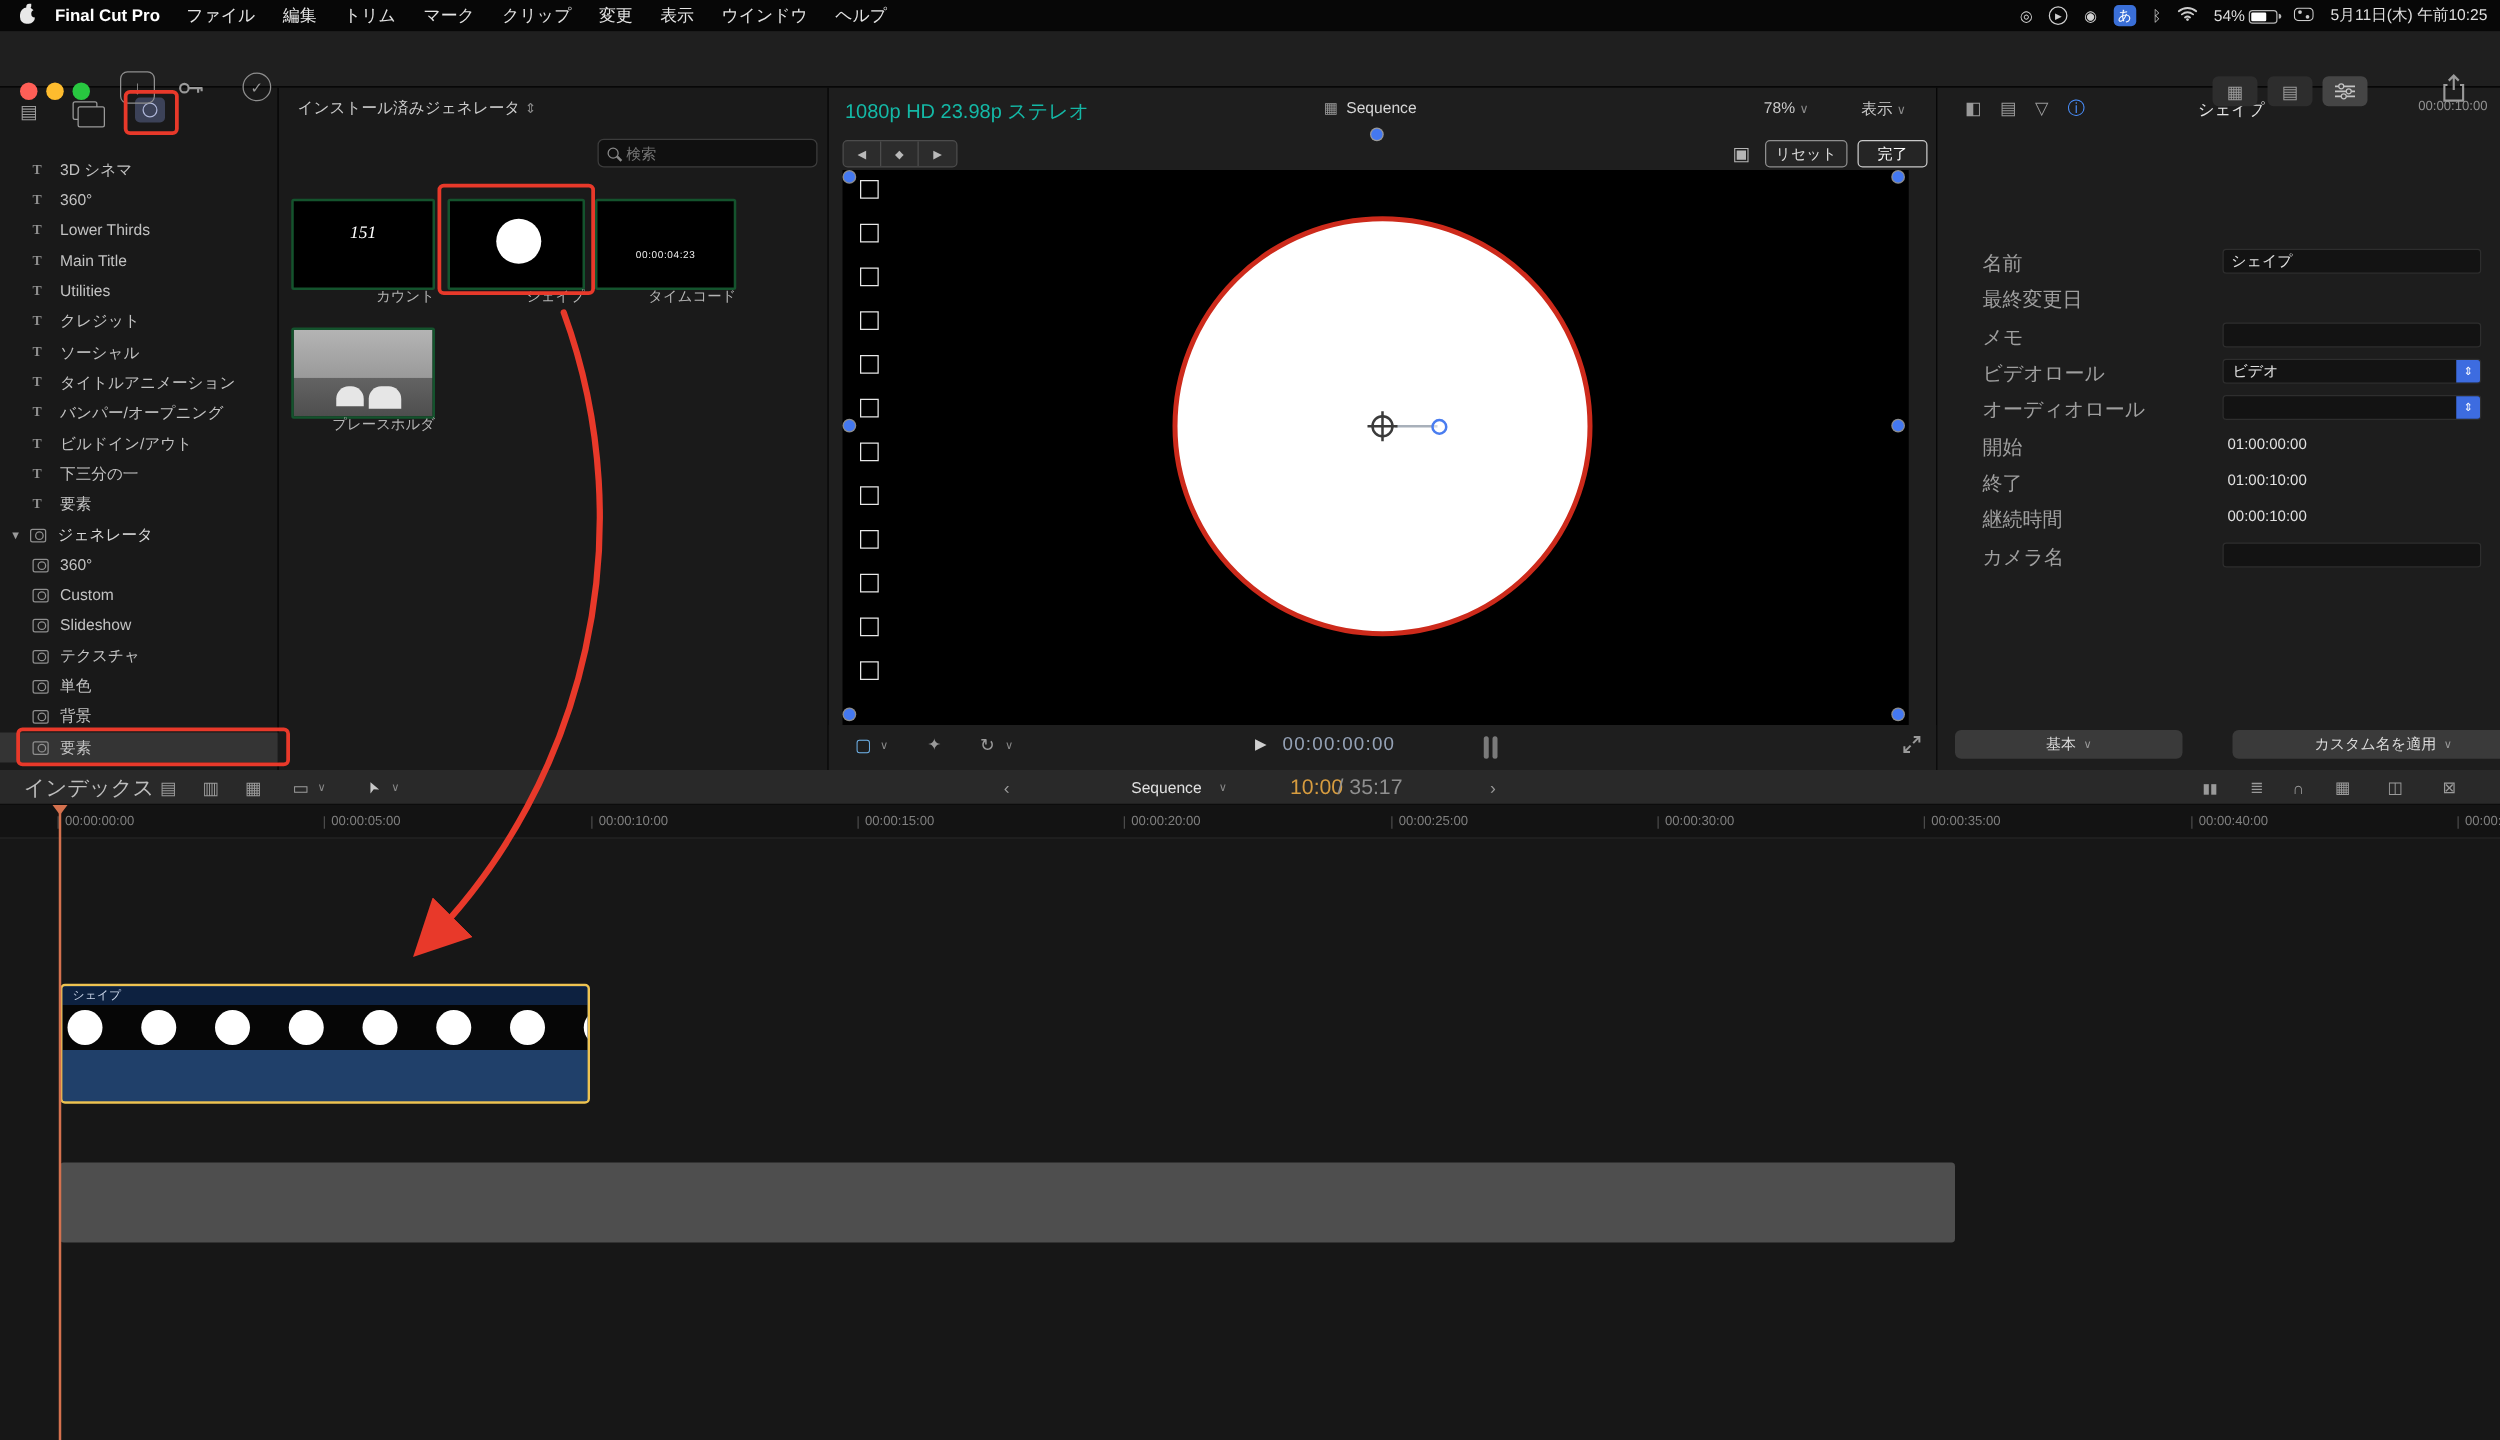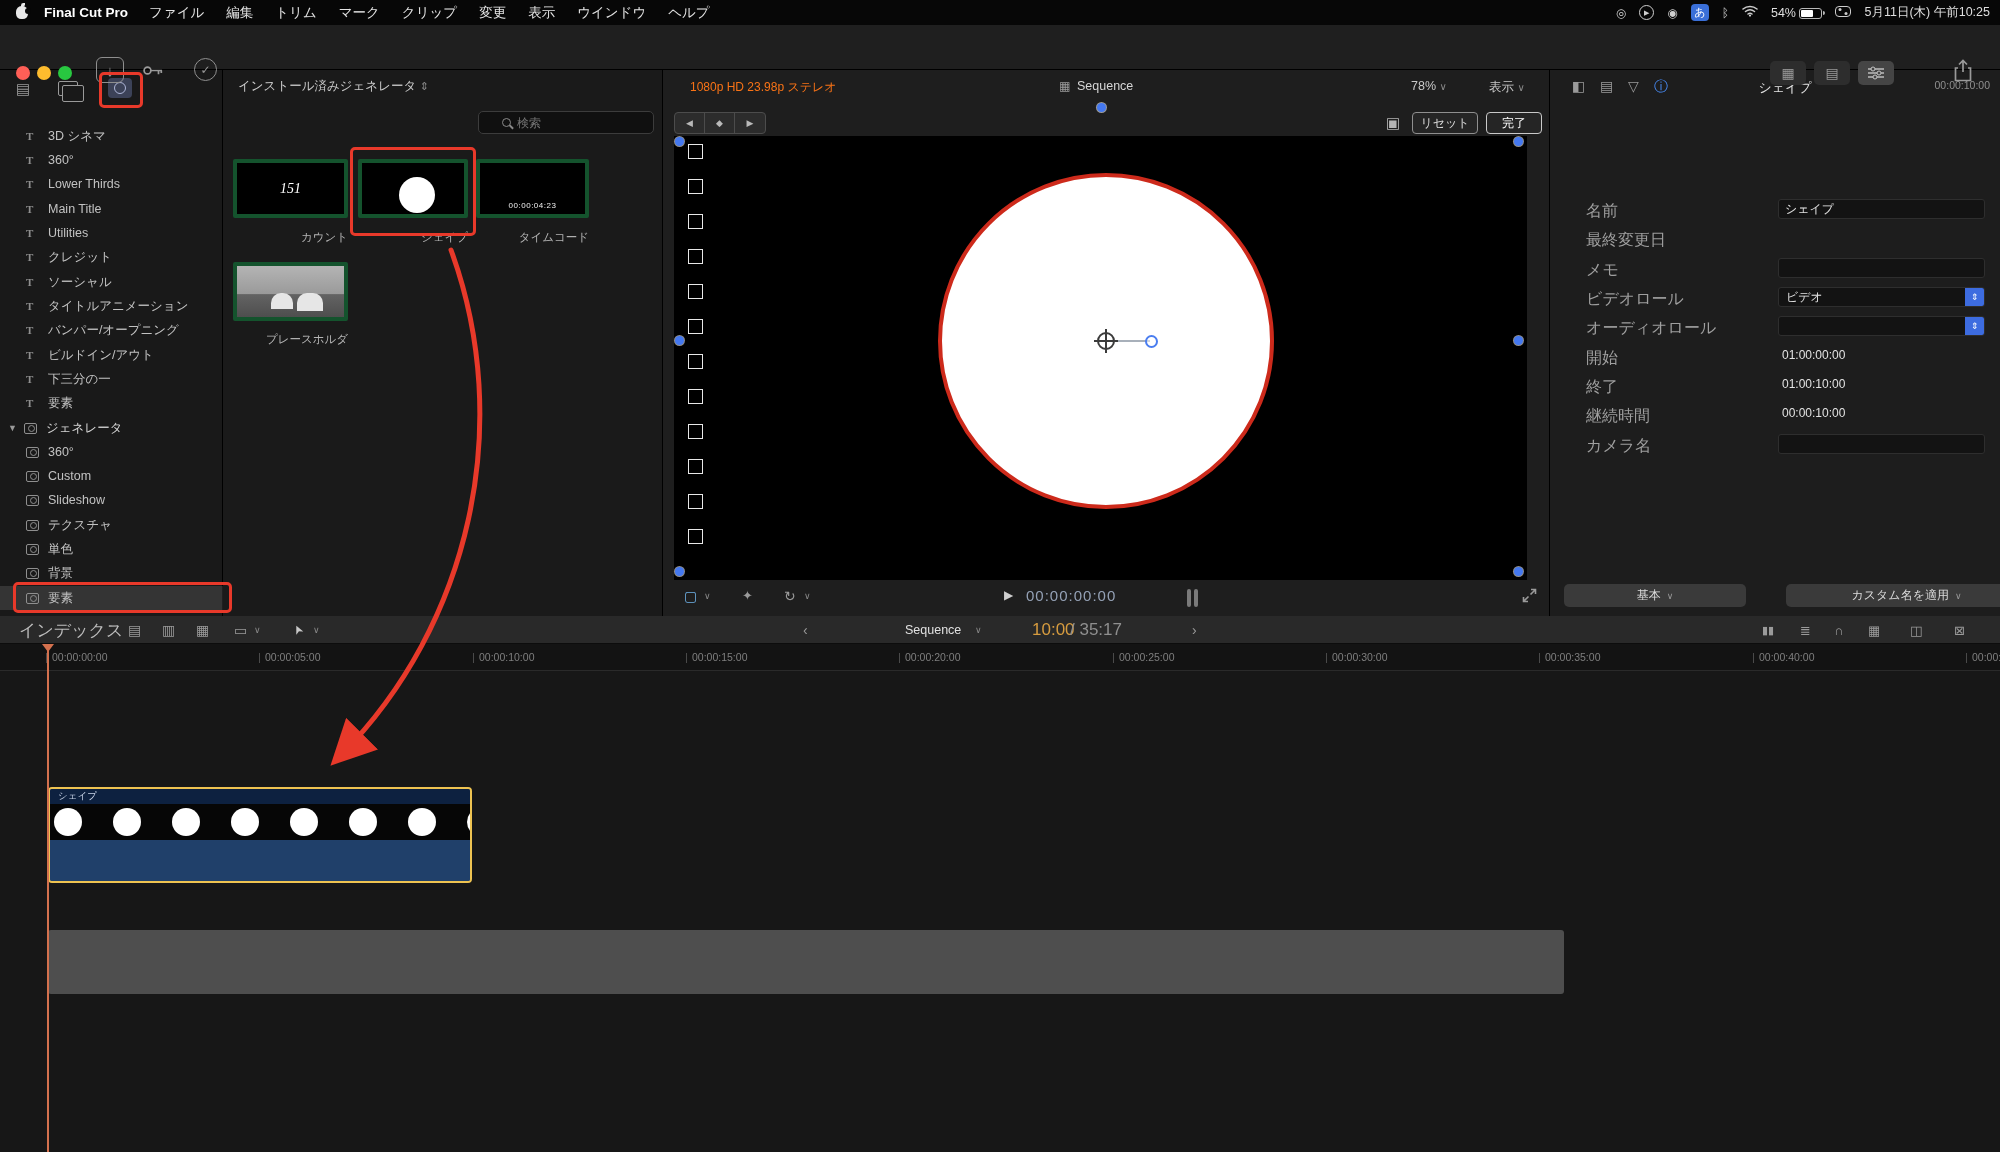--- a/index.html
+++ b/index.html
@@ -40,25 +40,25 @@
 .gico::after{content:"";position:absolute;left:2.5px;top:1.5px;width:5px;height:5px;border:1.2px solid #8f8f8f;border-radius:50%}
 .sb-sel{background:rgba(255,255,255,.12)}
 .disc{position:absolute;left:8px;font-size:9px;color:#9a9a9a}
 .sb-top-ico{position:absolute;color:#9a9a9a;font-size:15px}
 .genico-top{position:absolute;width:24px;height:20px;background:#3c4258;border-radius:4px}
 .genico-top::after{content:"";position:absolute;left:6px;top:4px;width:10px;height:10px;border:1.5px solid #aeb6d8;border-radius:50%}
 .photos-ico{position:absolute;width:20px;height:15px;border:1.4px solid #9a9a9a;border-radius:2px}
 .photos-ico::after{content:"";position:absolute;left:3px;top:3px;width:20px;height:15px;border:1.4px solid #9a9a9a;border-radius:2px;background:#191919}
 
 .b-header{position:absolute;left:15px;top:8px;width:210px;text-align:left;font-size:12.5px;color:#cbcbcb;white-space:nowrap}
-.searchbox{position:absolute;left:255px;top:41px;width:176px;height:23px;background:#101010;border:1px solid #3c3c3c;border-radius:5px;display:flex;align-items:center;padding:0 23px;gap:6px}
+.searchbox{position:absolute;left:255px;top:41px;width:176px;height:23px;background:#101010;border:1px solid #3c3c3c;border-radius:5px;display:flex;align-items:center;padding:0 7px;gap:6px}
 .mag{width:9px;height:9px;border:1.5px solid #8a8a8a;border-radius:50%;position:relative;flex:0 0 auto}
 .mag::after{content:"";position:absolute;width:5px;height:1.5px;background:#8a8a8a;transform:rotate(45deg);right:-4px;bottom:-1px}
 .searchbox input{flex:1;background:transparent;border:none;outline:none;color:#bbb;font-size:12px;font-family:inherit;width:100%}
-.thumb{position:absolute;height:59px;background:#000;border:4px solid #14532d;border-radius:2px;overflow:hidden}
+.thumb{position:absolute;height:73px;background:#000;border:2px solid #14532d;border-radius:2px;overflow:hidden}
 .th-label{position:absolute;font-size:11.5px;color:#b5b5b5;text-align:right;white-space:nowrap}
 .ph-bg{background:linear-gradient(#b4b4b4 0%,#9a9a9a 55%,#636363 56%,#4e4e4e 100%)}
 .fig{position:absolute;bottom:8px}
 .fig .head{width:11px;height:11px;background:#e6e6e6;border-radius:50%;margin:0 auto}
 .fig .body{width:22px;height:16px;background:#e6e6e6;border-radius:10px 10px 0 0;margin-top:1px}
 
 .v-toprow{position:absolute;left:0;top:0;width:100%;height:33px}
 .kfgroup{position:absolute;left:11px;top:42px;height:22px;display:flex;border:1px solid #4c4c4c;border-radius:4px;overflow:hidden;background:#2c2c2c}
 .kfcell{width:30px;display:flex;align-items:center;justify-content:center;font-size:9px;color:#b9b9b9;border-right:1px solid #4c4c4c}
 .kfcell:last-child{border-right:none}
@@ -293,21 +293,21 @@
 
     <div class="thumb ph-bg" style="left:10px;top:192px;width:115px">
       <span class="fig" style="left:34px"><span class="head"></span><span class="body" style="display:block"></span></span>
       <span class="fig" style="left:60px;bottom:6px"><span class="head" style="width:13px;height:13px"></span><span class="body" style="display:block;width:26px;height:18px"></span></span>
     </div>
     <div class="th-label" style="left:10px;top:262px;width:115px">プレースホルダ</div>
   </div>
 
   <div id="viewer" class="abs">
     <div class="v-toprow">
-      <span class="abs" style="left:27px;top:9px;font-size:12px;color:#f97316">1080p HD 23.98p ステレオ</span>
+      <span class="abs" style="left:13px;top:9px;font-size:16px;color:#14b8a6">1080p HD 23.98p ステレオ</span>
       <span class="abs" style="left:396px;top:9px;font-size:12px;color:#9a9a9a">▦</span>
       <span class="abs" style="left:414px;top:9px;font-size:12.5px;color:#d6d6d6">Sequence</span>
       <span class="abs" style="left:748px;top:9px;font-size:12.5px;color:#c9c9c9"><span>78%</span> <span style="color:#8a8a8a;font-size:10px">∨</span></span>
       <span class="abs" style="left:826px;top:9px;font-size:12.5px;color:#c9c9c9"><span>表示</span> <span style="color:#8a8a8a;font-size:10px">∨</span></span>
     </div>
 
     <div class="kfgroup">
       <span class="kfcell">
           <span>◀</span>
         </span>

